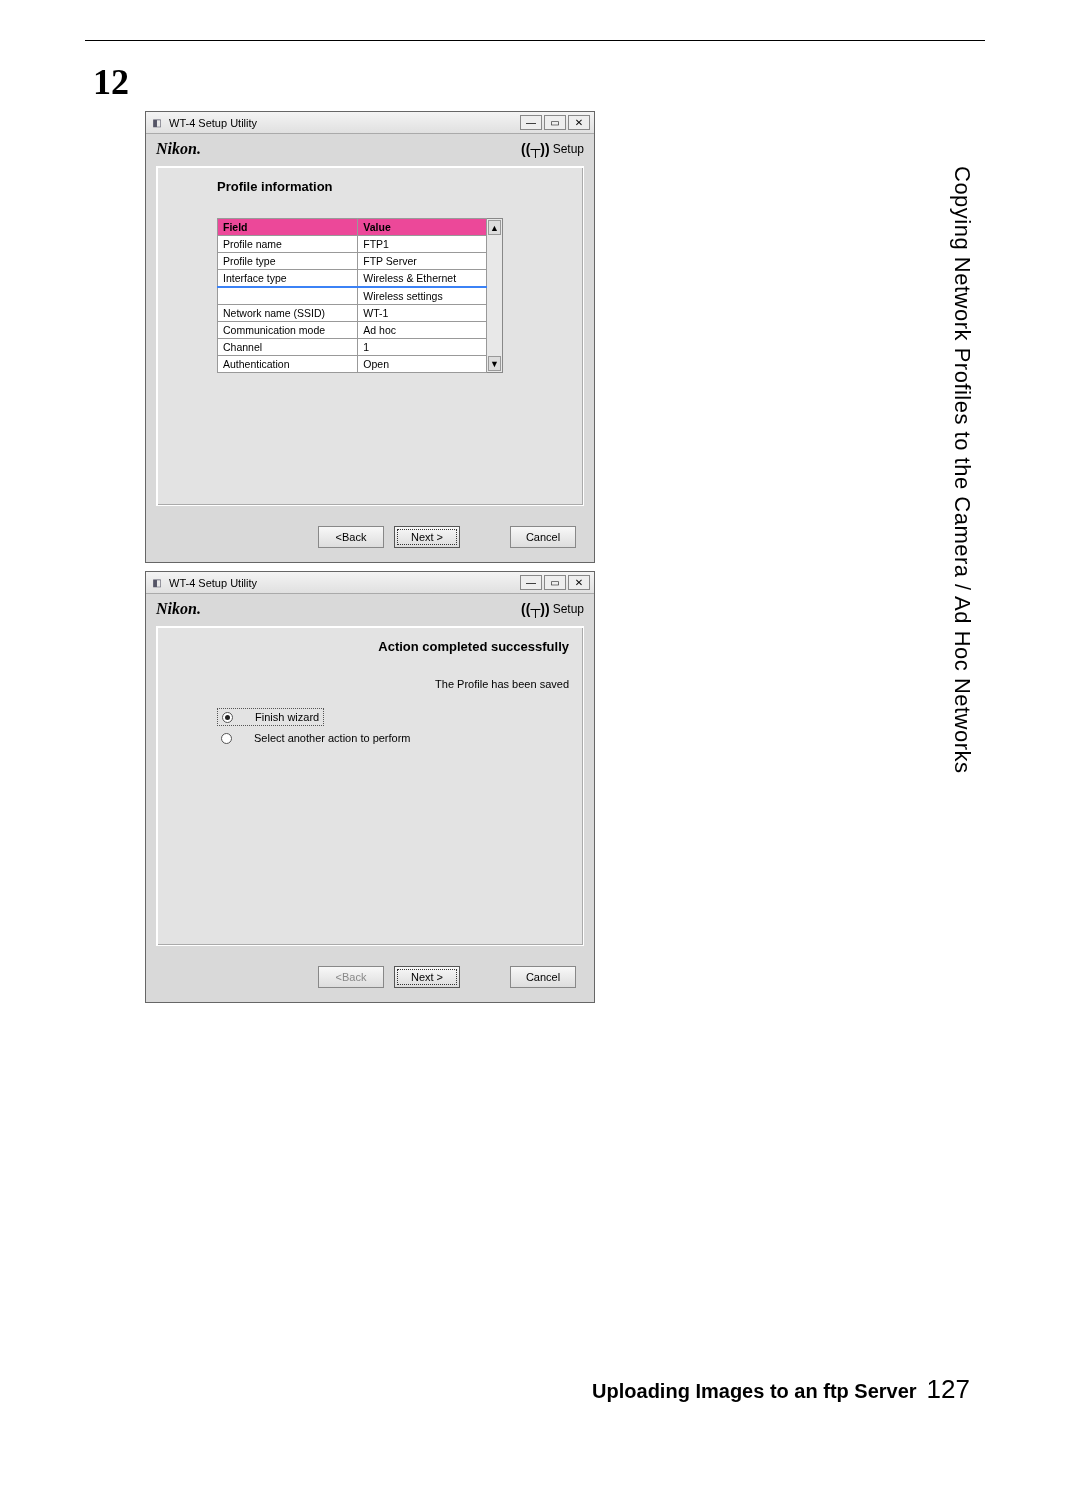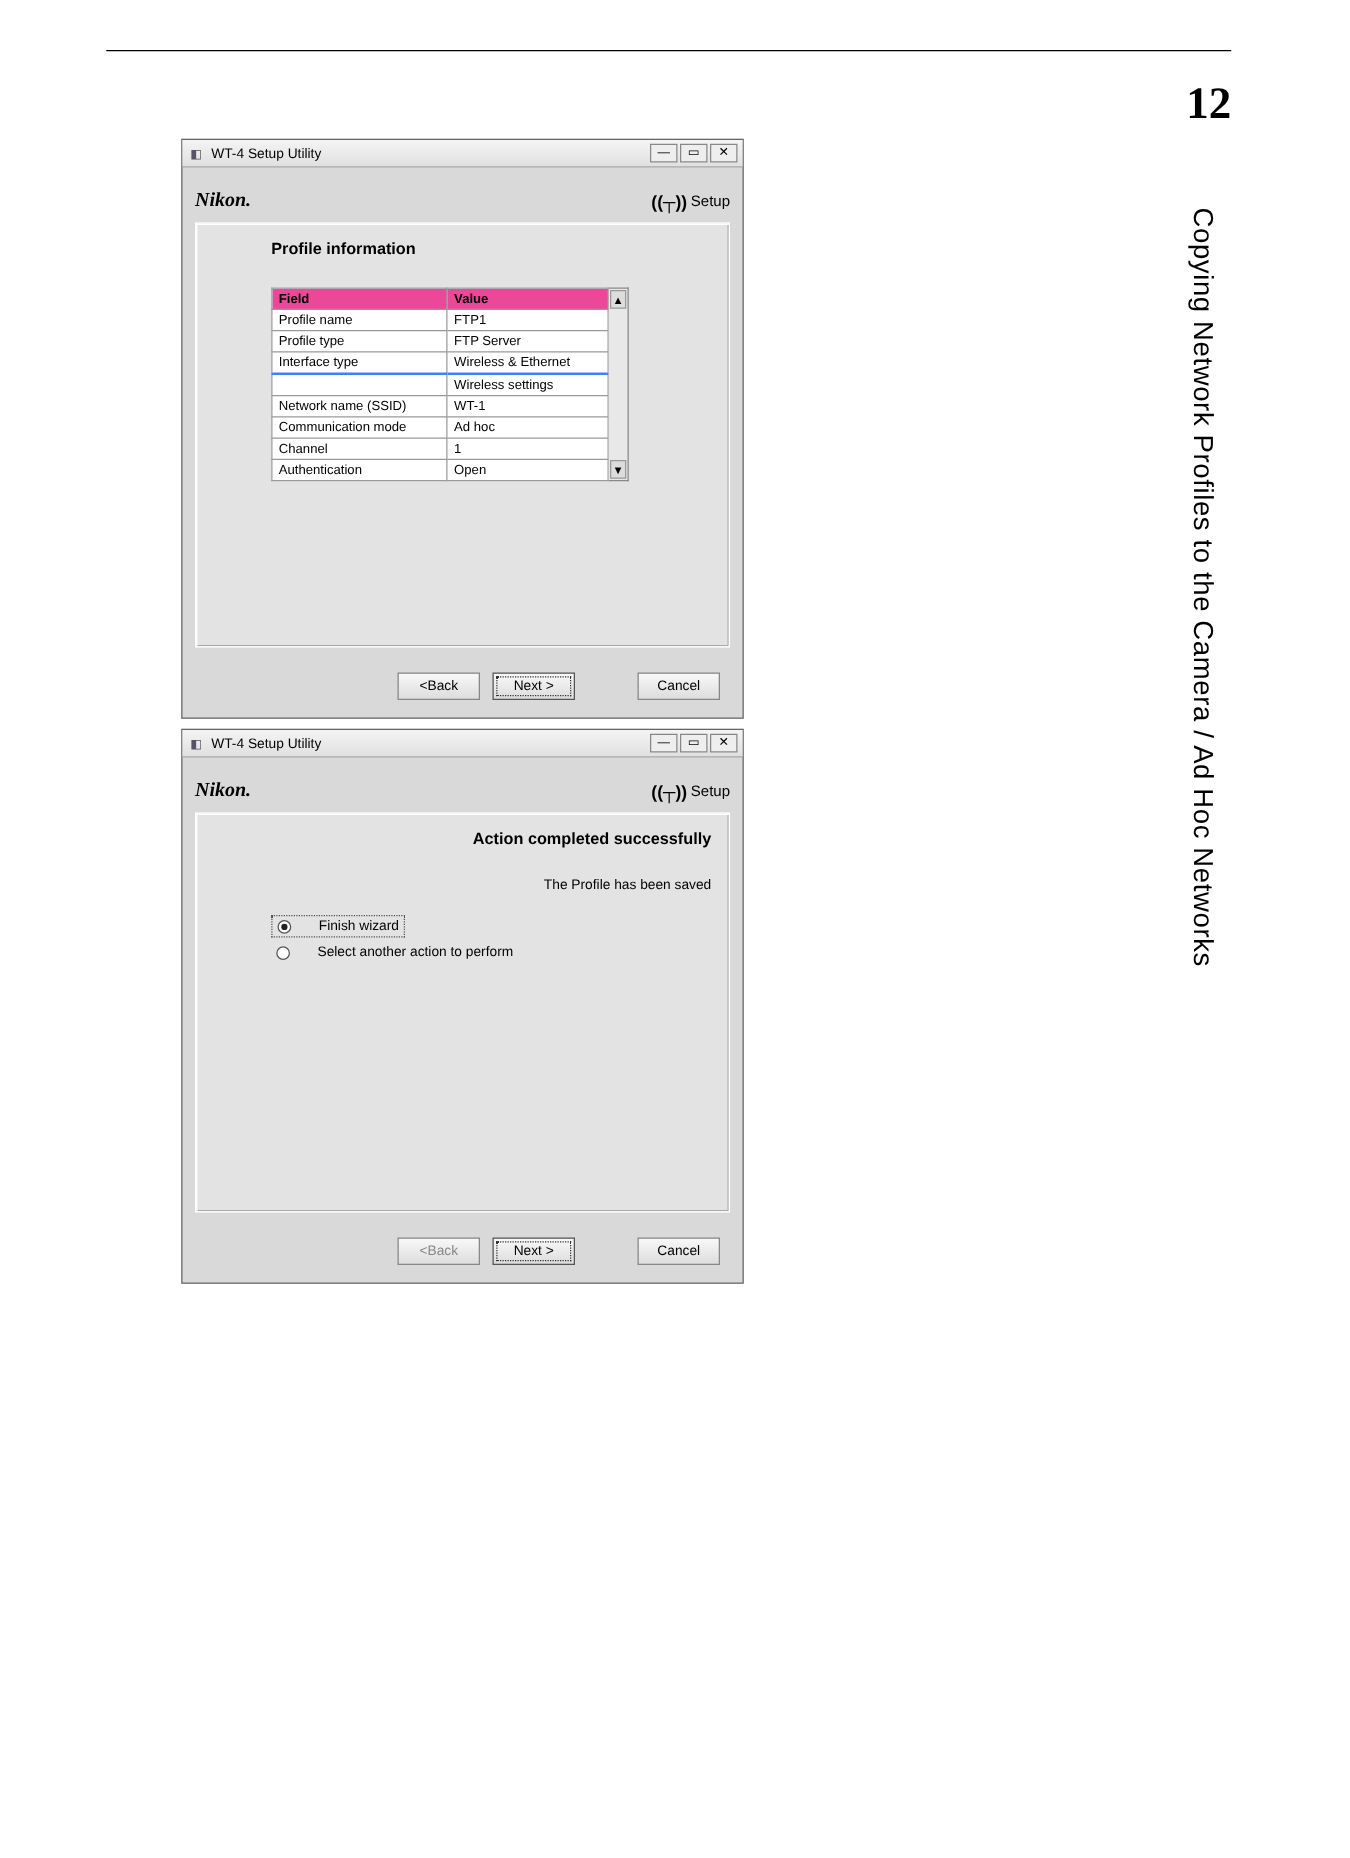--- a/index.html
+++ b/index.html
@@ -27,21 +27,20 @@
     top: 125px;
     writing-mode: vertical-rl;
     font-size: 22px;
     letter-spacing: 0.5px;
   }
   .step {
     margin-top: 20px;
     display: flex;
     align-items: flex-end;
     gap: 14px;
-    flex-direction: column;
   }
   .step-num {
     font-size: 36px;
     font-weight: bold;
     font-family: Georgia, 'Times New Roman', serif;
     width: 44px;
     text-align: right;
   }
   .step-text {
     font-size: 26px;
@@ -76,21 +75,20 @@
     border: 1px solid #888;
     margin-left: 2px;
     background: #eee;
     display: inline-flex; align-items: center; justify-content: center;
     font-size: 10px; line-height: 1;
   }
   .winbtn.close { background: #eee; }
   .brandrow {
     display: flex; align-items: center;
     padding: 6px 10px 8px 10px;
-    margin-top: 12px;
   }
   .brandrow .brand {
     font-style: italic;
     font-weight: bold;
     font-size: 16px;
     font-family: Georgia, serif;
   }
   .brandrow .spacer { flex: 1; }
   .brandrow .setup {
     font-size: 12px;
@@ -320,14 +318,18 @@
       </div>
     </div>
     <div class="btnrow">
       <span class="dbtn disabled">&lt;Back</span>
       <span class="dbtn primary">Next &gt;</span>
       <span class="gap"></span>
       <span class="dbtn">Cancel</span>
     </div>
   </div>
 
+  <div class="footer">
+    <span class="title">Uploading Images to an ftp Server</span>
+    <span class="pnum">127</span>
+  </div>
 
 </div>
 
 </body></html>

